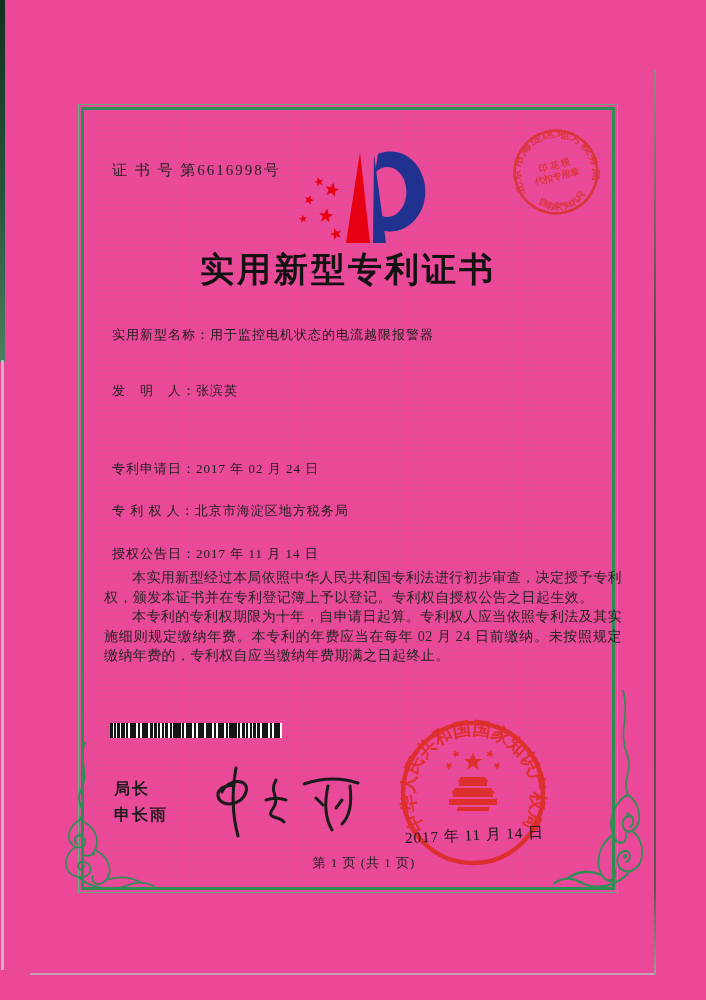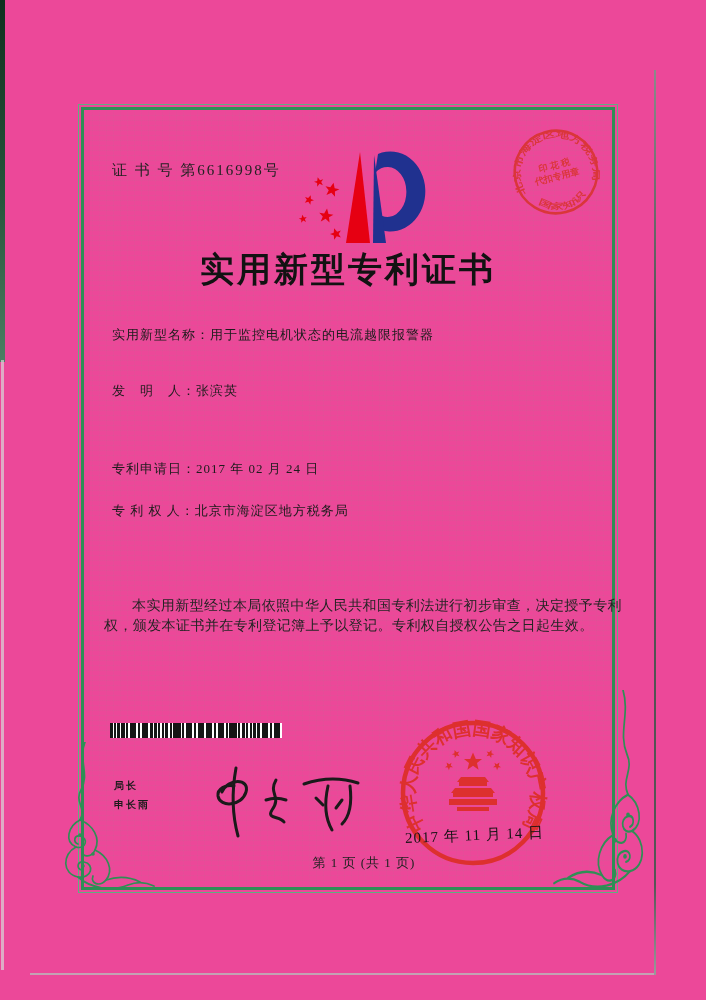--- a/index.html
+++ b/index.html
@@ -31,34 +31,34 @@
   .cert-no { position: absolute; left: 112px; top: 161px; font-size: 15px; letter-spacing: 2px; color: #222; }
 
   .logo { position: absolute; left: 286px; top: 146px; }
 
   .title { position: absolute; left: 78px; top: 247px; width: 540px; text-align: center;
     font-size: 34px; font-weight: 700; letter-spacing: 3px; color: #121212; }
 
   .field { position: absolute; left: 112px; font-size: 13px; letter-spacing: 1px; color: #1c1c1c; white-space: nowrap; }
   .f0 { top: 326px; } .f1 { top: 382px; } .f2 { top: 418px; } .f3 { top: 460px; } .f4 { top: 502px; } .f5 { top: 545px; }
 
-  .body-text { position: absolute; left: 104px; top: 596px; width: 518px;
+  .body-text { position: absolute; left: 104px; top: 568px; width: 518px;
     font-size: 14px; line-height: 19.5px; text-align: justify; color: #242424; letter-spacing: .4px; }
   .para { text-indent: 2em; }
 
   .barcode { position: absolute; left: 110px; top: 723px; width: 172px; height: 15px; background-color: #fff;
     background-image:
       repeating-linear-gradient(90deg, #151515 0 2px, transparent 2px 4px),
       repeating-linear-gradient(90deg, #151515 0 1px, transparent 1px 7px),
       repeating-linear-gradient(90deg, #151515 0 3px, transparent 3px 11px),
       repeating-linear-gradient(90deg, transparent 0 12px, #fff 12px 14px);
   }
 
   .sig-block { position: absolute; left: 114px; top: 779px; font-family: "Liberation Sans", "DejaVu Sans", sans-serif;
-    font-size: 10px; font-weight: 700; color: #1b1b1b; letter-spacing: 2px; }
+    font-size: 16px; font-weight: 700; color: #1b1b1b; letter-spacing: 2px; }
   .sig-block .line2 { margin-top: 5px; }
   .signature { position: absolute; left: 192px; top: 756px; }
 
   .seal { position: absolute; left: 398px; top: 718px; opacity: .94; }
   .seal-date { position: absolute; left: 405px; top: 826px; font-size: 15px; letter-spacing: 1px; color: #141414;
     transform: rotate(-2.5deg); z-index: 5; white-space: nowrap; }
 
   .footer { position: absolute; left: 78px; top: 854px; width: 540px; text-align: center; font-size: 13px;
     letter-spacing: 1px; color: #222; padding-left: 32px; }
 
@@ -134,23 +134,25 @@
         <use href="#lstar" transform="translate(50,88) scale(0.6) rotate(-18)"></use>
       </g>
     </svg>
 
     <div class="title">实用新型专利证书</div>
 
     <div class="field f0"><span>实用新型名称：</span><span>用于监控电机状态的电流越限报警器</span></div>
     <div class="field f1"><span>发　明　人：</span><span>张滨英</span></div>
     <div class="field f3"><span>专利申请日：</span><span>2017 年 02 月 24 日</span></div>
     <div class="field f4"><span>专 利 权 人：</span><span>北京市海淀区地方税务局</span></div>
+    <div class="field f5"><span>授权公告日：</span><span>2017 年 11 月 14 日</span></div>
 
     <div class="body-text">
       <p class="para">本实用新型经过本局依照中华人民共和国专利法进行初步审查，决定授予专利权，颁发本证书并在专利登记簿上予以登记。专利权自授权公告之日起生效。</p>
+      <p class="para">本专利的专利权期限为十年，自申请日起算。专利权人应当依照专利法及其实施细则规定缴纳年费。本专利的年费应当在每年 02 月 24 日前缴纳。未按照规定缴纳年费的，专利权自应当缴纳年费期满之日起终止。</p>
     </div>
 
     <div class="barcode"></div>
 
     <div class="sig-block">
       <div>局长</div>
       <div class="line2">申长雨</div>
     </div>
 
     <svg class="signature" width="180" height="88" viewBox="0 0 180 88">

